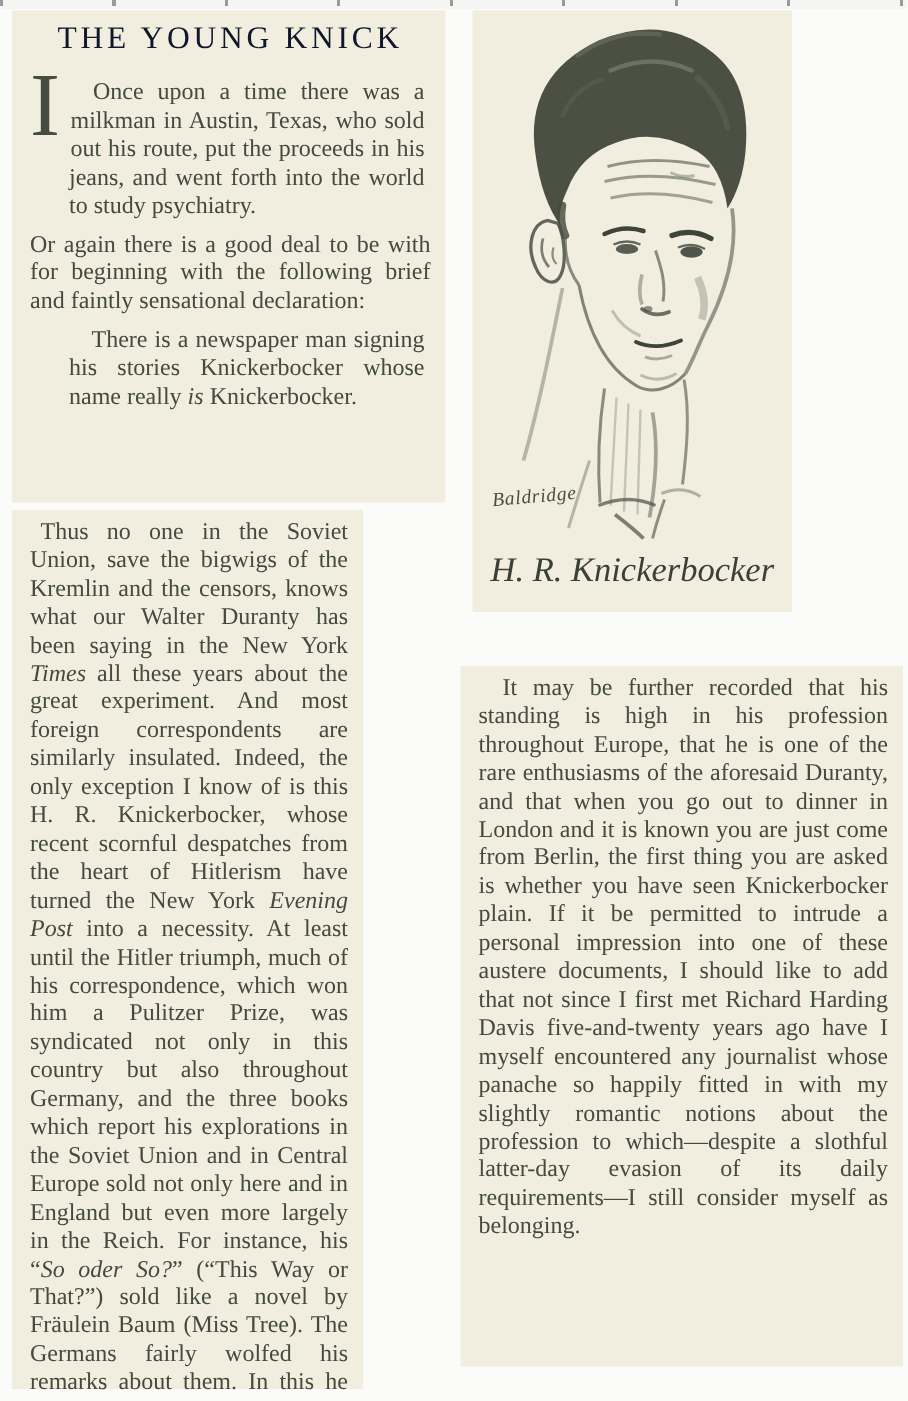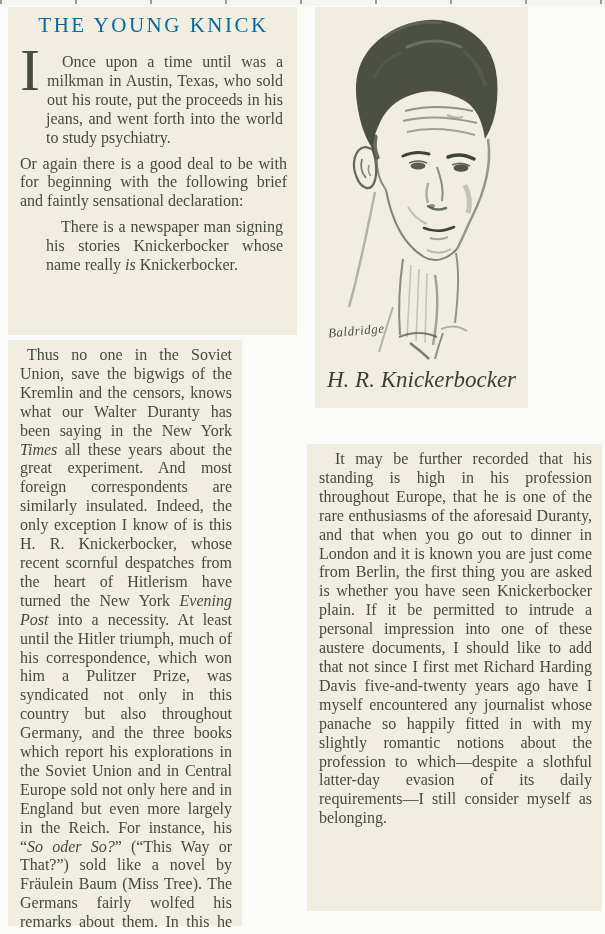--- a/index.html
+++ b/index.html
@@ -20,21 +20,21 @@
   
   .block1{left:8px;top:7px;width:289px;height:328px;padding:4px 10px 0 12px;}
   .block2{left:8px;top:340px;width:234px;height:586px;padding:6px 10px 0 12px;}
   
   .portrait-block{left:315px;top:7px;width:213px;height:401px;}
   .right-block{left:307px;top:444px;width:295px;height:467px;padding:6px 10px 0 12px;}
 
   h1.article-title{
     margin:2px 0 6px 0;text-align:center;
     font-size:21px;font-weight:normal;letter-spacing:2.5px;
-    color:#0369a1;white-space:nowrap;
+    color:#0f172a;white-space:nowrap;
   }
   p,blockquote{margin:0;font-size:16px;line-height:18.9px;text-align:justify;}
   p.spaced{word-spacing:1.5px;}
   .dropcap{
     float:left;font-size:60px;line-height:48px;
     padding:2px 7px 0 0;color:#474c40;
   }
   blockquote{
     margin:3px 4px 3px 26px;text-indent:15px;
   }
@@ -59,21 +59,21 @@
 </style>
 </head>
 <body>
 
 <div class="top-strip"></div>
 
 <section class="paper block1">
   <h1 class="article-title">THE YOUNG KNICK</h1>
   <p class="spaced"><span class="dropcap">I</span></p>
   <div class="gap-m"></div>
-  <blockquote>Once upon a time until was a milkman in Austin, Texas, who sold out his route, put the proceeds in his jeans, and went forth into the world to study psychiatry.</blockquote>
+  <blockquote>Once upon a time there was a milkman in Austin, Texas, who sold out his route, put the proceeds in his jeans, and went forth into the world to study psychiatry.</blockquote>
   <div class="gap-s"></div>
   <p>Or again there is a good deal to be with for beginning with the following brief and faintly sensational declaration:</p>
   <div class="gap-s"></div>
   <blockquote><span>There is a newspaper man signing his stories Knickerbocker whose name really </span><i>is</i><span> Knickerbocker.</span></blockquote>
 </section>
 
 <section class="paper block2">
   <p class="indent-tiny"><span>Thus no one in the Soviet Union, save the bigwigs of the Kremlin and the censors, knows what our Walter Duranty has been saying in the New York </span><i>Times</i><span> all these years about the great experiment.  And most foreign correspondents are similarly insulated. Indeed, the only exception I know of is this H. R. Knickerbocker, whose recent scornful despatches from the heart of Hitlerism have turned the New York </span><i>Evening Post</i><span> into a necessity.  At least until the Hitler triumph, much of his correspondence, which won him a Pulitzer Prize, was syndicated not only in this country but also throughout Germany, and the three books which report his explorations in the Soviet Union and in Central Europe sold not only here and in England but even more largely in the Reich.  For instance, his “</span><i>So oder So?</i><span>” (“This Way or That?”) sold like a novel by Fräulein Baum (Miss Tree). The Germans fairly wolfed his remarks about them.  In this he has been, I think, unique among foreign correspondents.  Observers of his unpredictable trajectory will be interested to watch what effect Hitler’s position in the saddle is to have on Knickerbocker’s access to German minds.</span></p>
 </section>
 

